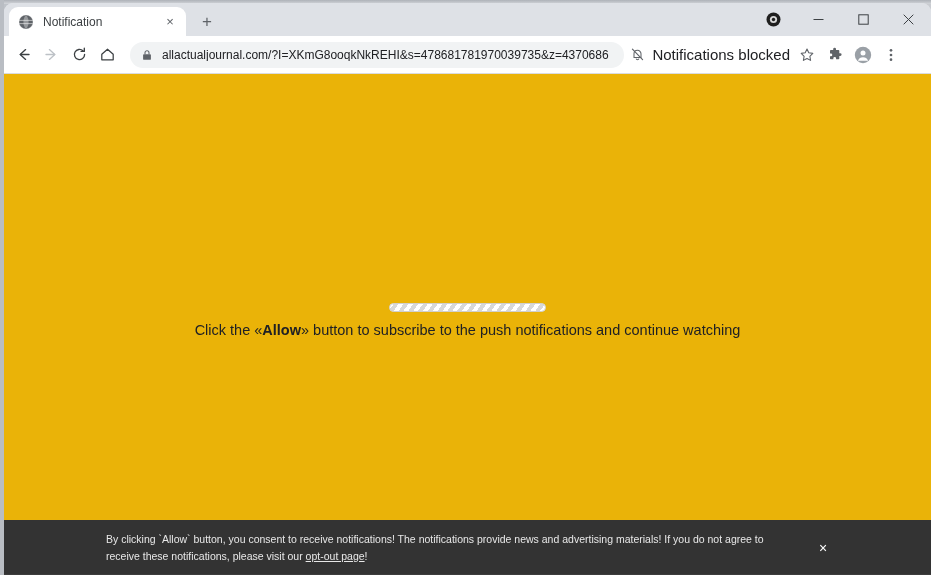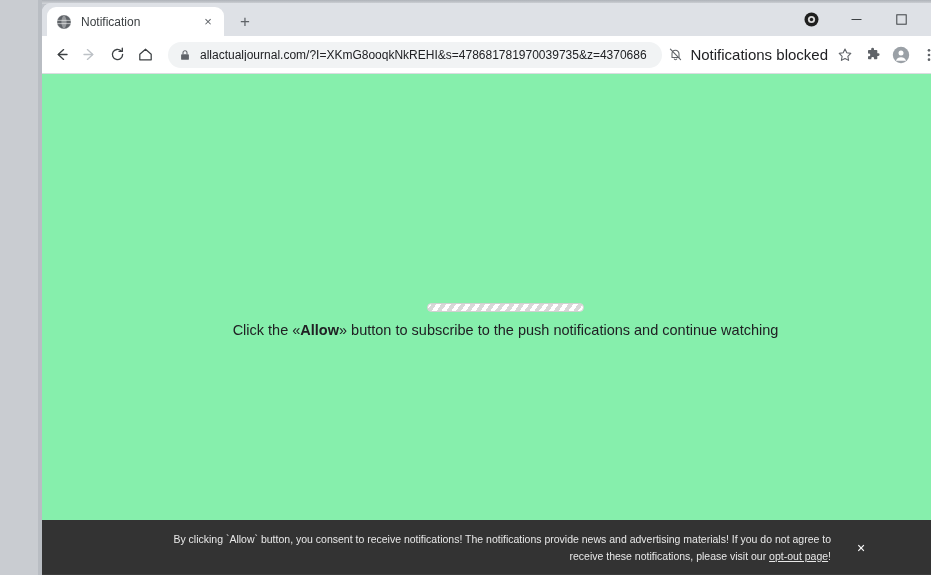--- a/index.html
+++ b/index.html
@@ -13,21 +13,20 @@
     font-family: "Liberation Sans", sans-serif;
     background: #c9ccd1;
   }
 
   
   #desktop {
     position: relative;
     width: 846px;
     height: 575px;
     background: #bfc3c9;
-    margin-left: 38px;
   }
   .bg-sliver {
     position: absolute;
     left: 0; top: 0;
     width: 931px; height: 4px;
     background: linear-gradient(to bottom, #aeb2b8 0%, #d3d6da 100%);
   }
   .bg-left-strip {
     position: absolute;
     left: 0; top: 0;
@@ -188,21 +187,21 @@
     font-size: 15px;
     color: #202124;
     margin-left: 7px;
     white-space: nowrap;
   }
 
   
   .viewport {
     position: relative;
     height: 502px;
-    background: #86efac;
+    background: #eab308;
     border-top: 1px solid #dadce0;
     box-sizing: border-box;
     overflow: hidden;
   }
 
   .page-center {
     position: absolute;
     left: 0;
     right: 0;
     top: 229px;
@@ -247,21 +246,20 @@
     padding: 9px 0 9px 0;
     box-sizing: border-box;
   }
   .consent-text {
     flex: 1 1 auto;
     max-width: 690px;
     margin-left: 102px;
     font-size: 10.5px;
     line-height: 1.55;
     color: #e8e8e8;
-    text-align: right;
   }
   .consent-text a {
     color: #e8e8e8;
     text-decoration: underline;
   }
   .consent-close {
     flex: 0 0 auto;
     margin-left: 22px;
     margin-right: 100px;
     color: #ffffff;

